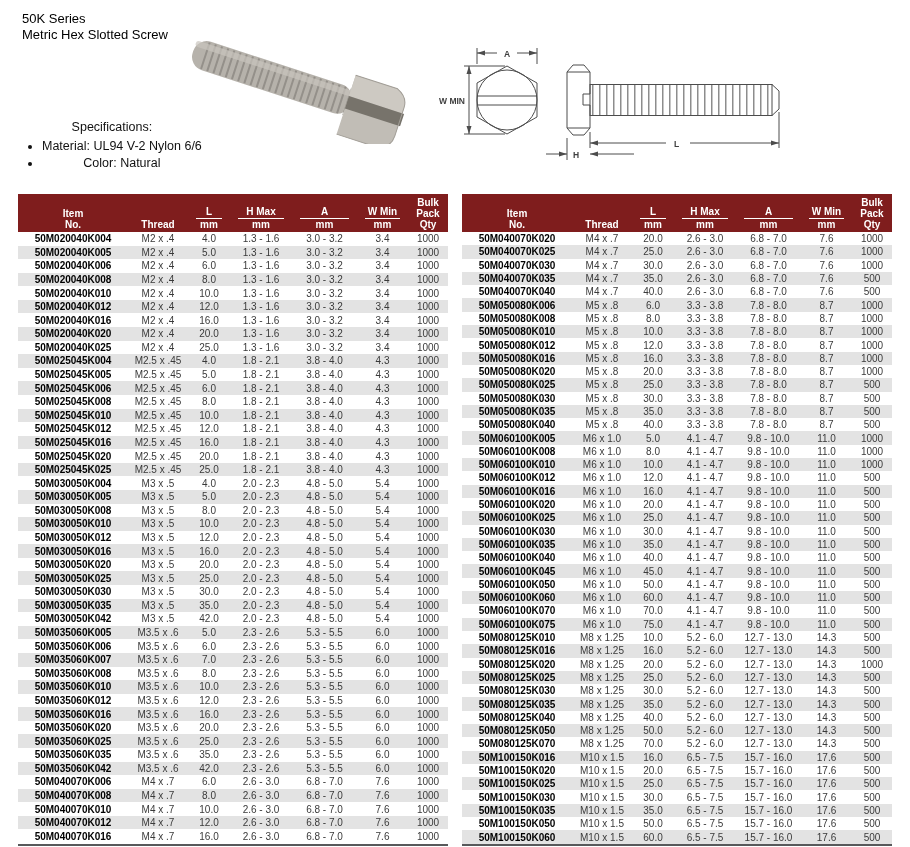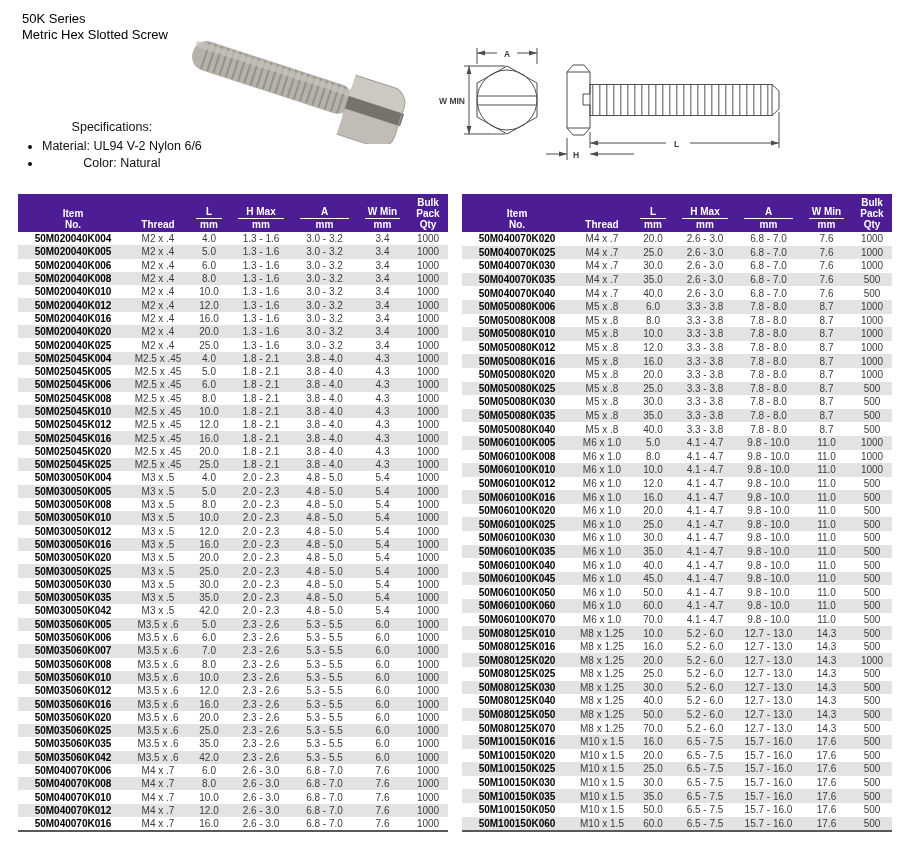--- a/index.html
+++ b/index.html
@@ -17,21 +17,21 @@
   .tables{position:absolute;left:18px;top:194px;display:flex;gap:14px;}
   table.spec{border-collapse:collapse;table-layout:fixed;font-size:10px;border-bottom:2px solid #58595b;}
   table.spec col.c-item{width:110px;}
   table.spec col.c-thread{width:60px;}
   table.spec col.c-l{width:42px;}
   table.spec col.c-hmax{width:62px;}
   table.spec col.c-a{width:65px;}
   table.spec col.c-wmin{width:51px;}
   table.spec col.c-qty{width:40px;}
   table.spec thead th{
-    background:#4c1d95;color:#fff;font-size:10px;font-weight:bold;
+    background:#7f1d1d;color:#fff;font-size:10px;font-weight:bold;
     vertical-align:bottom;padding:3px 0 2px;line-height:11px;
   }
   .hdr-stack{display:flex;flex-direction:column;justify-content:flex-end;line-height:11px;}
   .dim-underline{display:block;border-bottom:1px solid #fff;padding-bottom:1px;margin:0 8px;}
   table.spec tbody td{
     text-align:center;height:13.3px;line-height:13px;padding:0 1px;
     color:#3a3a3a;white-space:nowrap;overflow:hidden;
   }
   table.spec tbody tr:nth-child(even){background:#e3e3e3;}
   table.spec tbody td.item{font-weight:bold;color:#000;}
@@ -897,20 +897,29 @@
         <tr>
           <td class="item">50M060100K070</td>
           <td>M6 x 1.0</td>
           <td>70.0</td>
           <td>4.1 - 4.7</td>
           <td>9.8 - 10.0</td>
           <td>11.0</td>
           <td>500</td>
         </tr>
         <tr>
+          <td class="item">50M060100K075</td>
+          <td>M6 x 1.0</td>
+          <td>75.0</td>
+          <td>4.1 - 4.7</td>
+          <td>9.8 - 10.0</td>
+          <td>11.0</td>
+          <td>500</td>
+        </tr>
+        <tr>
           <td class="item">50M080125K010</td>
           <td>M8 x 1.25</td>
           <td>10.0</td>
           <td>5.2 - 6.0</td>
           <td>12.7 - 13.0</td>
           <td>14.3</td>
           <td>500</td>
         </tr>
         <tr>
           <td class="item">50M080125K016</td>
@@ -942,20 +951,29 @@
         <tr>
           <td class="item">50M080125K030</td>
           <td>M8 x 1.25</td>
           <td>30.0</td>
           <td>5.2 - 6.0</td>
           <td>12.7 - 13.0</td>
           <td>14.3</td>
           <td>500</td>
         </tr>
         <tr>
+          <td class="item">50M080125K035</td>
+          <td>M8 x 1.25</td>
+          <td>35.0</td>
+          <td>5.2 - 6.0</td>
+          <td>12.7 - 13.0</td>
+          <td>14.3</td>
+          <td>500</td>
+        </tr>
+        <tr>
           <td class="item">50M080125K040</td>
           <td>M8 x 1.25</td>
           <td>40.0</td>
           <td>5.2 - 6.0</td>
           <td>12.7 - 13.0</td>
           <td>14.3</td>
           <td>500</td>
         </tr>
         <tr>
           <td class="item">50M080125K050</td>

